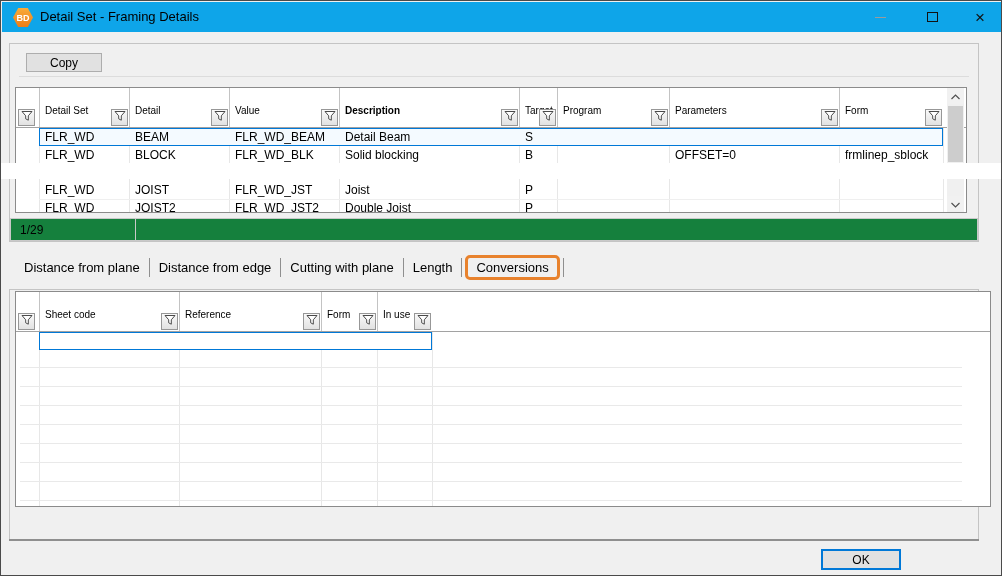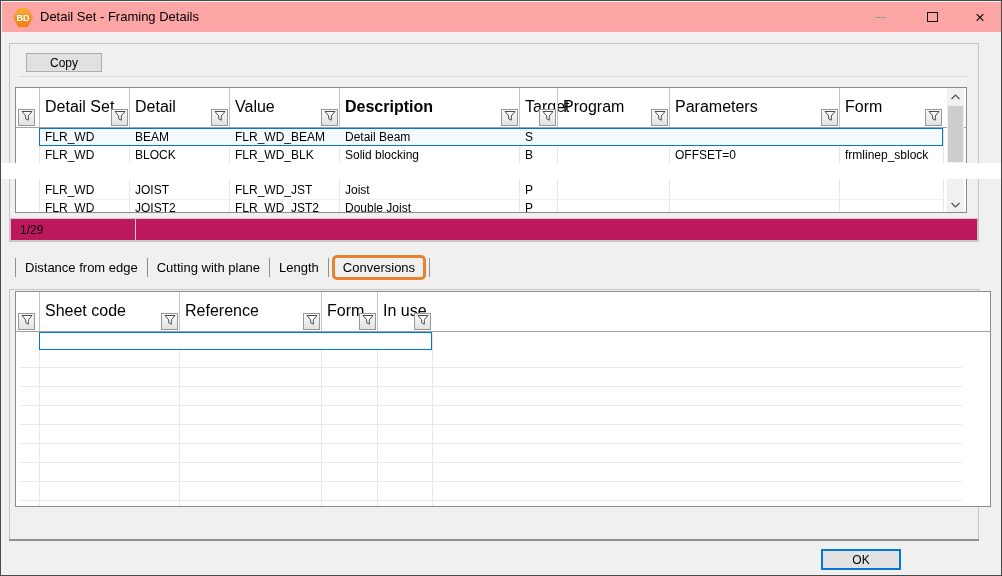--- a/index.html
+++ b/index.html
@@ -1,43 +1,43 @@
 <!DOCTYPE html>
 <html style="--blue: #0078d7; --orange: #e8822d; --orangeicon: #ee7d17;"><head>
 <meta charset="utf-8">
 <style>
   html,body{margin:0;padding:0;background:#d8d8d8;font-family:"Liberation Sans",sans-serif;}
   *{box-sizing:border-box;}
   #dialog{position:relative;width:1002px;height:576px;background:#f0f0f0;border:1px solid #4a4a4a;overflow:hidden;font-size:12px;color:#000;}
   
-  #titlebar{position:absolute;left:1px;top:1px;width:1000px;height:30px;background:#fca5a5;}
+  #titlebar{position:absolute;left:1px;top:1px;width:1000px;height:30px;background:#0ea5e9;}
   #app-icon{position:absolute;left:11px;top:6px;width:20px;height:19px;background:linear-gradient(#f8ab39,var(--orangeicon));clip-path:polygon(26% 0,74% 0,100% 50%,74% 100%,26% 100%,0 50%);color:#fff;font-weight:bold;font-size:9px;display:flex;align-items:center;justify-content:center;}
   #title-text{position:absolute;left:38px;top:0;height:30px;line-height:30px;font-size:13px;white-space:nowrap;}
   .winbtn{position:absolute;top:0;width:42px;height:30px;display:flex;align-items:center;justify-content:center;}
   .minline{width:11px;height:1px;background:#9b9b9b;}
   .maxsq{width:11px;height:10px;border:1.4px solid #111;}
   .closex{font-size:17px;color:#111;line-height:1;}
   
   .panel{position:absolute;border:1px solid #c4c4c4;background:#f0f0f0;}
   
   .btn{position:absolute;background:#e1e1e1;border:1px solid #adadad;display:flex;align-items:center;justify-content:center;font-size:12px;}
   .btn.default{border:2px solid var(--blue);}
   
   .grid{position:absolute;background:#fff;border:1px solid #8b8b8b;overflow:hidden;}
   .hsep{position:absolute;top:0;width:1px;background:#c3c3c3;}
-  .glabel{position:absolute;top:10px;font-size:16px;white-space:nowrap;}
+  .glabel{position:absolute;top:17px;font-size:10px;white-space:nowrap;}
   .fbtn{position:absolute;width:17px;height:17px;background:linear-gradient(#f9f9f9,#e2e2e2);border:1px solid #979797;display:flex;align-items:center;justify-content:center;padding:0;}
   .headbase{position:absolute;left:0;right:0;height:1px;background:#a2a2a2;}
   .vline{position:absolute;width:1px;background:#e7e7e7;}
   .hline{position:absolute;height:1px;background:#e9e9e9;}
   .tcell{position:absolute;font-size:12px;line-height:18px;white-space:nowrap;}
   .rowline{position:absolute;height:1px;background:#efefef;}
   .selbox{position:absolute;border:1px solid var(--blue);background:#f4faff;}
   
-  .sbar{position:absolute;background:#be185d;border:1px solid #c9c9c9;}
+  .sbar{position:absolute;background:#15803d;border:1px solid #c9c9c9;}
   .sdiv{position:absolute;top:0;bottom:0;width:1px;background:#c9c9c9;}
   .stext{position:absolute;left:9px;top:50%;transform:translateY(-50%);font-size:12px;}
   
   .scroll{position:absolute;background:#f0f0f0;}
   .sarr{position:absolute;left:0;width:17px;height:16px;display:flex;align-items:center;justify-content:center;background:#f1f1f1;}
   .sthumb{position:absolute;left:1px;width:15px;background:#cdcdcd;}
   
   #tabstrip{position:absolute;left:14px;top:251px;height:30px;display:flex;align-items:center;font-size:13px;}
   .tab{padding:5px 9px;white-space:nowrap;}
   .tab.hl{border:3px solid var(--orange);border-radius:5px;padding:2px 8px;margin:0 3px;}
@@ -182,20 +182,21 @@
         <div class="sthumb" style="top: 18px; height: 56px;"></div>
       </div>
     </div>
 
   <div class="sbar" style="left:9px;top:217px;width:968px;height:23px;">
     <div class="stext">1/29</div>
     <div class="sdiv" style="left:124px"></div>
   </div>
 
   <div id="tabstrip">
+      <div class="tab">Distance from plane</div>
       <div class="tabsep"></div>
       <div class="tab">Distance from edge</div>
       <div class="tabsep"></div>
       <div class="tab">Cutting with plane</div>
       <div class="tabsep"></div>
       <div class="tab">Length</div>
       <div class="tabsep"></div>
       <div class="tab hl">Conversions</div>
       <div class="tabsep"></div>
     </div>

